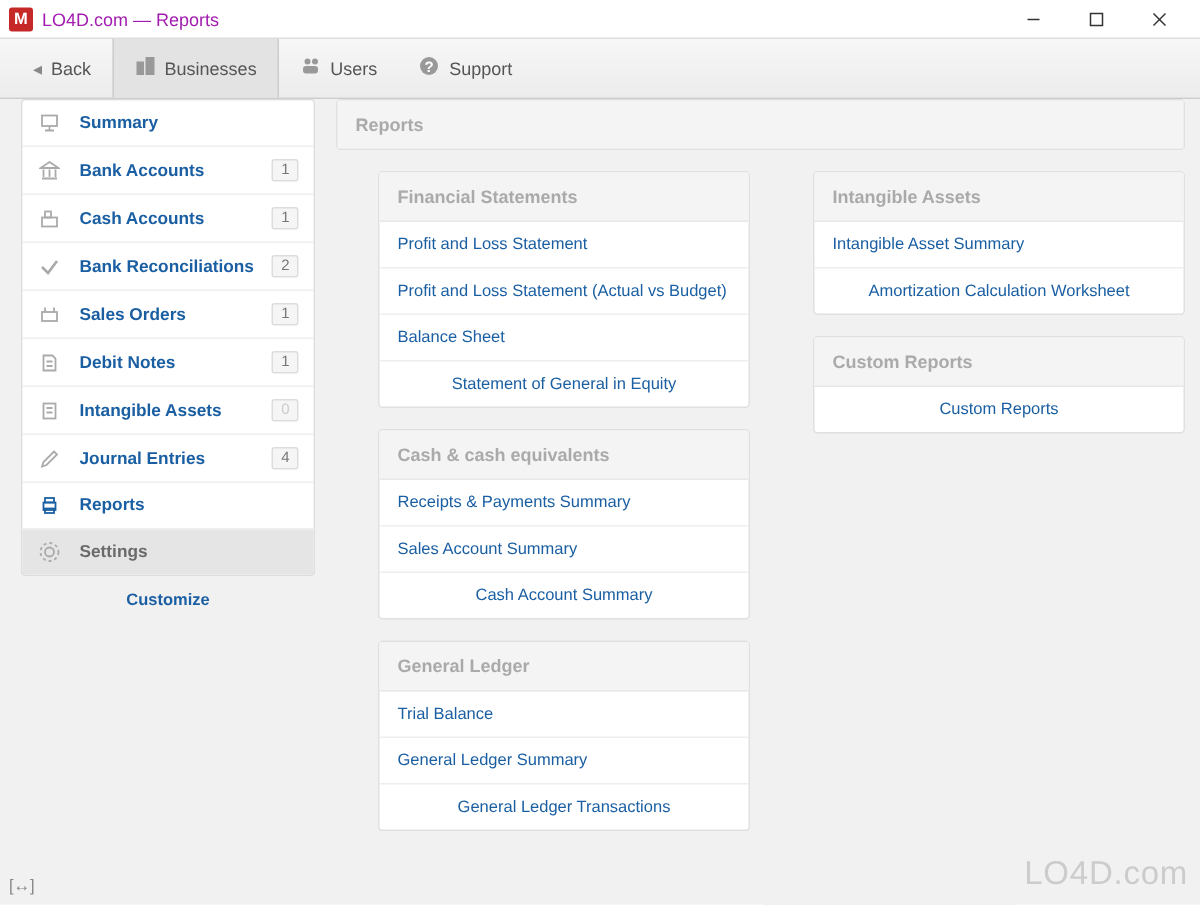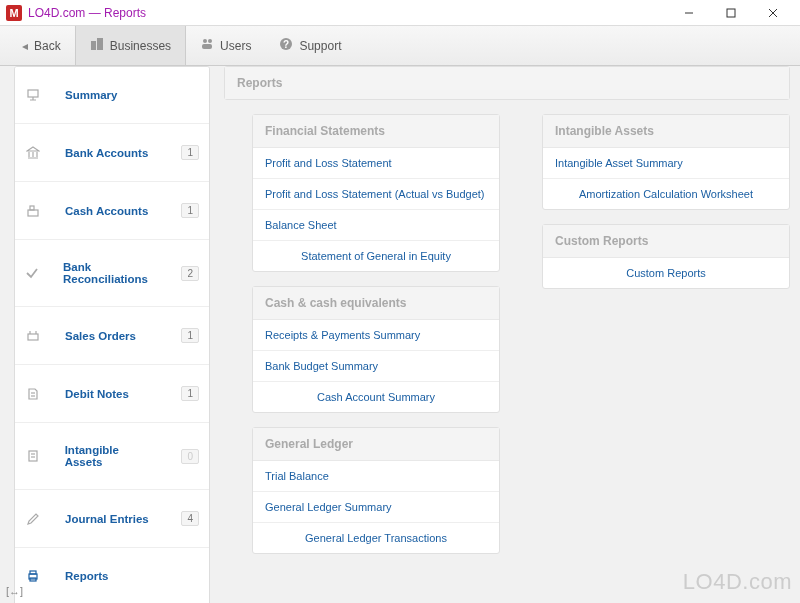--- a/index.html
+++ b/index.html
@@ -73,22 +73,22 @@
   }
   .navlist {
     background: #fff;
     border: 1px solid #ddd;
     border-radius: 3px;
     overflow: hidden;
   }
   .navitem {
     display: flex;
     align-items: center;
-    gap: 24px;
-    padding: 21px 10px;
+    gap: 12px;
+    padding: 8px 10px;
     border-bottom: 1px solid #eee;
     color: #1b5fa3;
     font-weight: bold;
     font-size: 11.5px;
     cursor: pointer;
     position: relative;
     background: #fff;
   }
   .navitem:last-child { border-bottom: none; }
   .navitem .nicon {
@@ -349,21 +349,21 @@
           <div class="phead">Financial Statements</div>
           <div class="pitem">Profit and Loss Statement</div>
           <div class="pitem">Profit and Loss Statement (Actual vs Budget)</div>
           <div class="pitem">Balance Sheet</div>
           <div class="pitem">Statement of General in Equity</div>
         </div>
 
         <div class="panel">
           <div class="phead">Cash &amp; cash equivalents</div>
           <div class="pitem">Receipts &amp; Payments Summary</div>
-          <div class="pitem">Bank Budget Summary</div>
+          <div class="pitem">Sales Account Summary</div>
           <div class="pitem">Cash Account Summary</div>
         </div>
 
         <div class="panel">
           <div class="phead">General Ledger</div>
           <div class="pitem">Trial Balance</div>
           <div class="pitem">General Ledger Summary</div>
           <div class="pitem">General Ledger Transactions</div>
         </div>
       </div>

